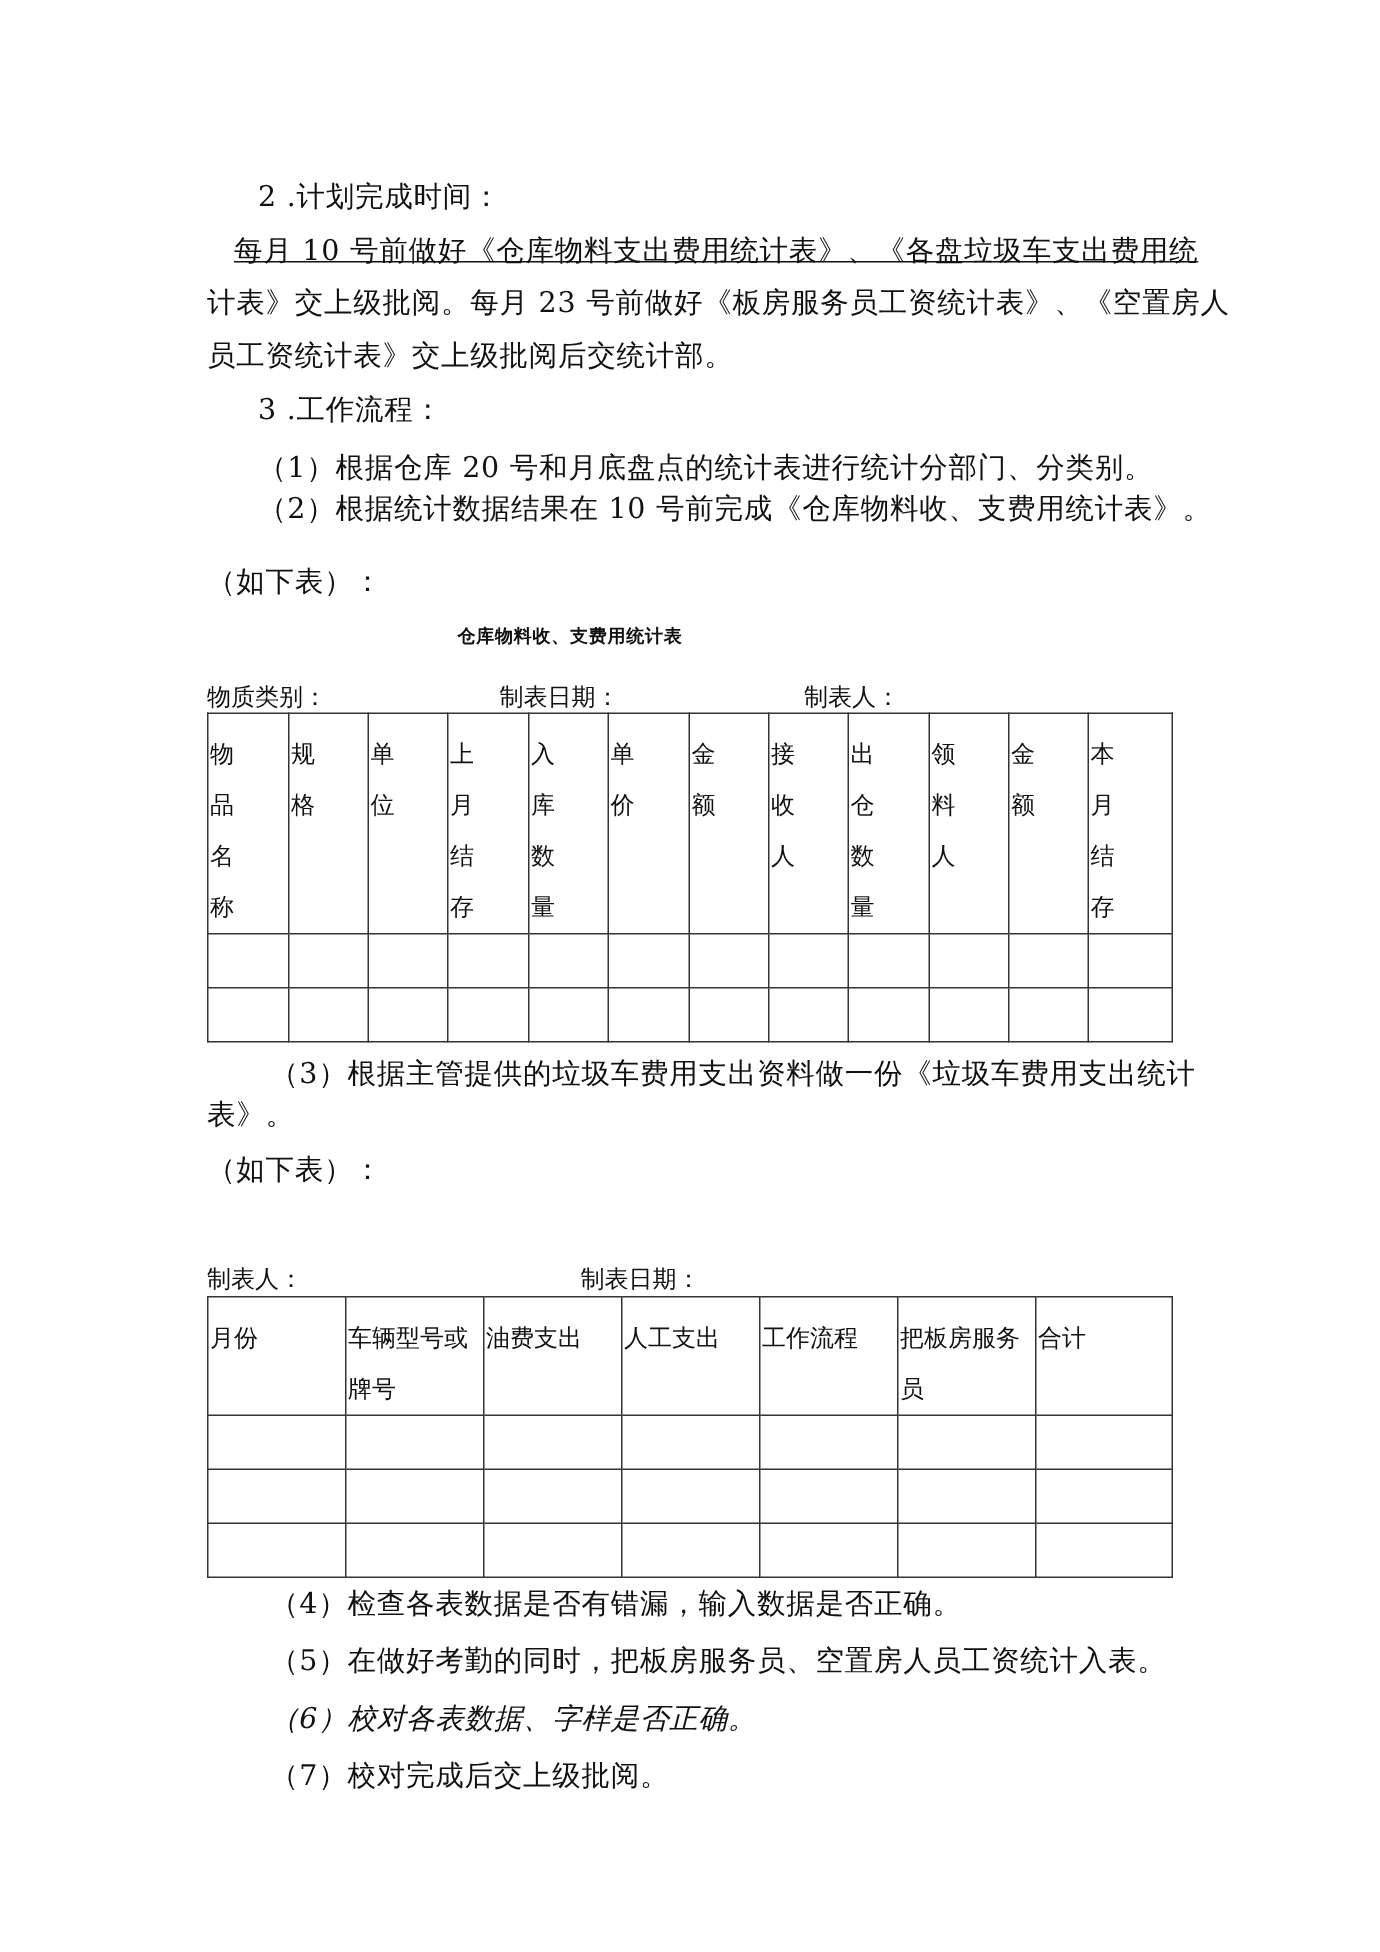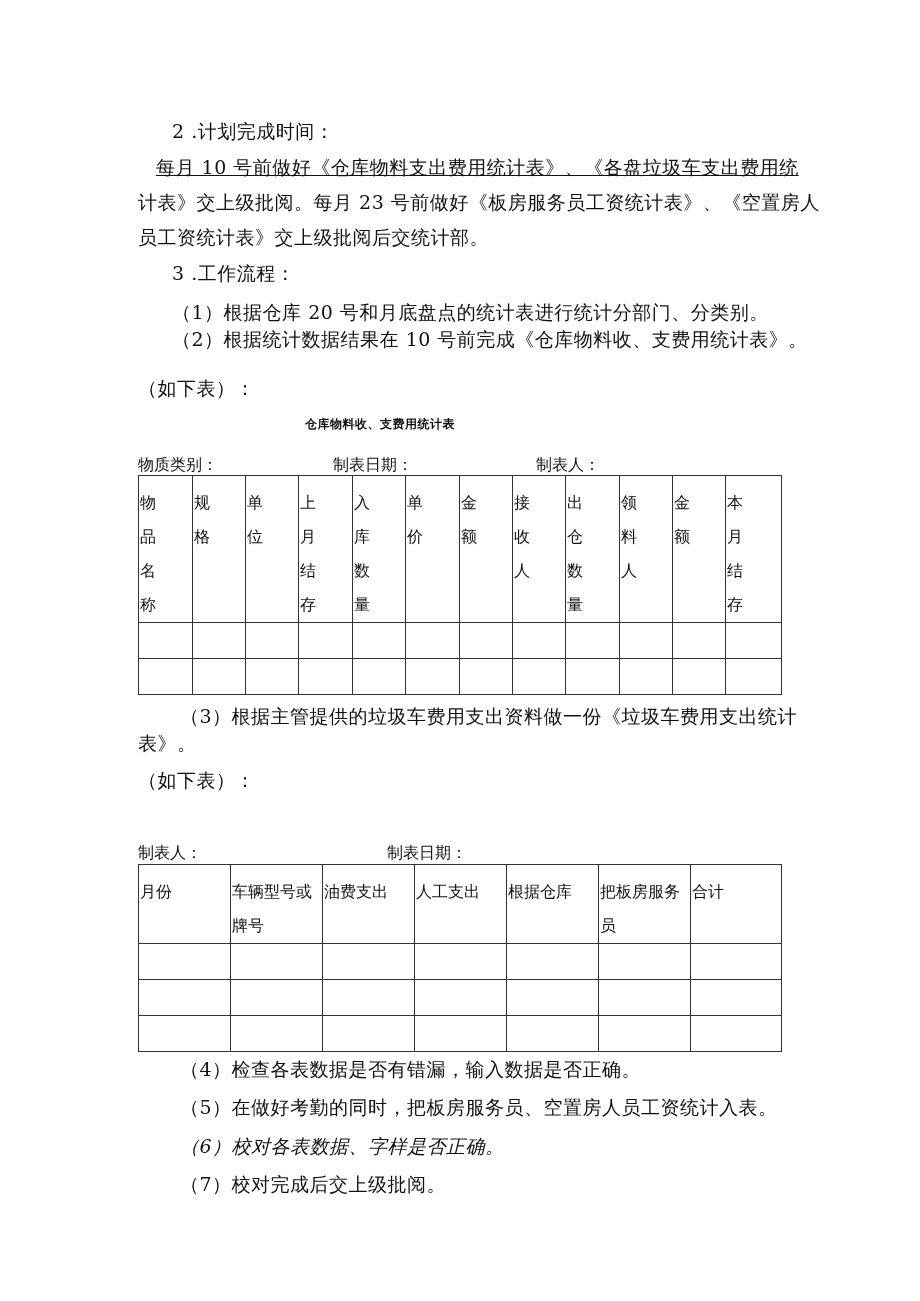--- a/index.html
+++ b/index.html
@@ -178,21 +178,21 @@
       <col style="width:92px">
         <col style="width:92px">
         <col style="width:91px">
     </colgroup>
     <tbody>
         <tr style="height:73px;">
       <th class="hcell">月份</th>
       <th class="hcell">车辆型号或牌号</th>
       <th class="hcell">油费支出</th>
       <th class="hcell">人工支出</th>
-      <th class="hcell">根据仓库</th>
+      <th class="hcell">工作流程</th>
       <th class="hcell">把板房服务员</th>
       <th class="hcell">合计</th>
     </tr>
     <tr style="height:36px;">
       <td></td>
       <td></td>
       <td></td>
       <td></td>
       <td></td>
       <td></td>

